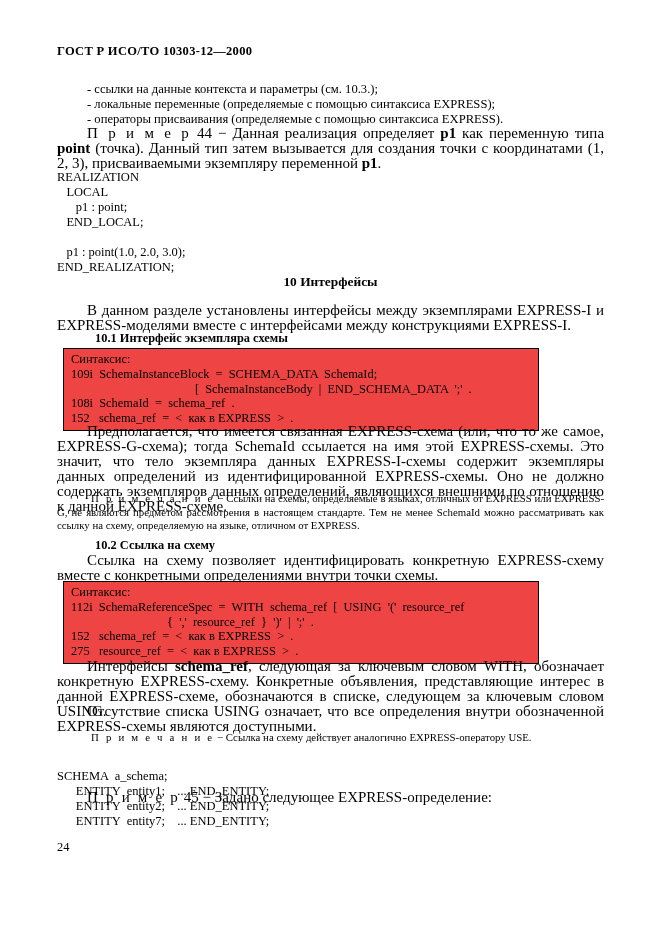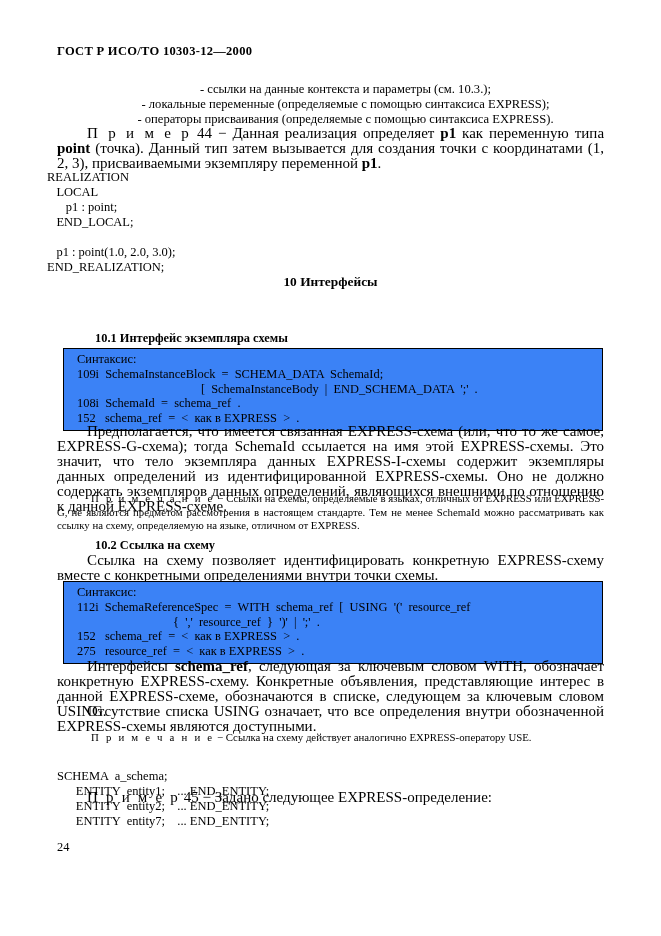--- a/index.html
+++ b/index.html
@@ -51,21 +51,21 @@
   }
   .para.indent { text-indent: 30px; }
 
   .bullets {
     font-size: 12.6px;
     line-height: 15.2px;
     margin: 0;
     padding: 0;
     list-style: none;
   }
-  .bullets li { text-indent: 30px; white-space: nowrap; text-align: center; }
+  .bullets li { text-indent: 30px; white-space: nowrap; }
 
   .note {
     font-size: 10.8px;
     line-height: 13.6px;
     text-align: justify;
     margin: 0;
   }
   .note.indent { text-indent: 34px; }
 
   .spaced {
@@ -97,25 +97,24 @@
     font-size: 12.5px;
     line-height: 15.0px;
     white-space: pre;
     font-family: "Liberation Serif", "DejaVu Serif", serif;
   }
 
   
   .syntax-box {
     position: absolute;
     left: 63px;
-    width: 540px;
+    width: 476px;
     box-sizing: border-box;
     border: 1.6px solid #000000;
-    background: #3b82f6;
-    padding-left: 6px;
+    background: #ef4444;
   }
   .syntax-box .inner {
     padding: 3px 0 4px 7px;
     font-size: 12.4px;
     line-height: 14.8px;
     white-space: pre;
   }
 
   
   .page-number {
@@ -133,30 +132,31 @@
   <div class="doc-header">ГОСТ Р ИСО/ТО 10303-12—2000</div>
 
   <ul class="col bullets" style="top:82px;">
     <li>- ссылки на данные контекста и параметры (см. 10.3.);</li>
     <li>- локальные переменные (определяемые с помощью синтаксиса EXPRESS);</li>
     <li>- операторы присваивания (определяемые с помощью синтаксиса EXPRESS).</li>
   </ul>
 
   <p class="col para indent" style="top:126px;"><span class="spaced">П р и м е р</span>&nbsp;<span>44</span>&nbsp;<span>−</span>&nbsp;<span>Данная реализация определяет </span><b>p1</b><span> как переменную типа </span><b>point</b><span> (точка). Данный тип затем вызывается для создания точки с координатами (1, 2, 3), присваиваемыми экземпляру переменной </span><b>p1</b><span>.</span></p>
 
-  <div class="code" style="left:47px; top:170px;">REALIZATION
+  <div class="code" style="left:57px; top:170px;">REALIZATION
    LOCAL
       p1 : point;
    END_LOCAL;
 
    p1 : point(1.0, 2.0, 3.0);
 END_REALIZATION;</div>
 
   <div class="h-section" style="top:274px;">10 Интерфейсы</div>
 
+  <p class="col para indent" style="top:303px;">В данном разделе установлены интерфейсы между экземплярами EXPRESS-I и EXPRESS-моделями вместе с интерфейсами между конструкциями EXPRESS-I.</p>
 
   <div class="h-sub" style="top:331px;">10.1 Интерфейс экземпляра схемы</div>
 
   <div class="syntax-box" style="top:348px;">
     <div class="inner"><span>Синтаксис:</span>
 <span>109i  SchemaInstanceBlock  =  SCHEMA_DATA  SchemaId;</span>
 <span>                                        [  SchemaInstanceBody  |  END_SCHEMA_DATA  ';'  .</span>
 <span>108i  SchemaId  =  schema_ref  .</span>
 <span>152   schema_ref  =  &lt;  как в EXPRESS  &gt;  .</span></div>
   </div>

